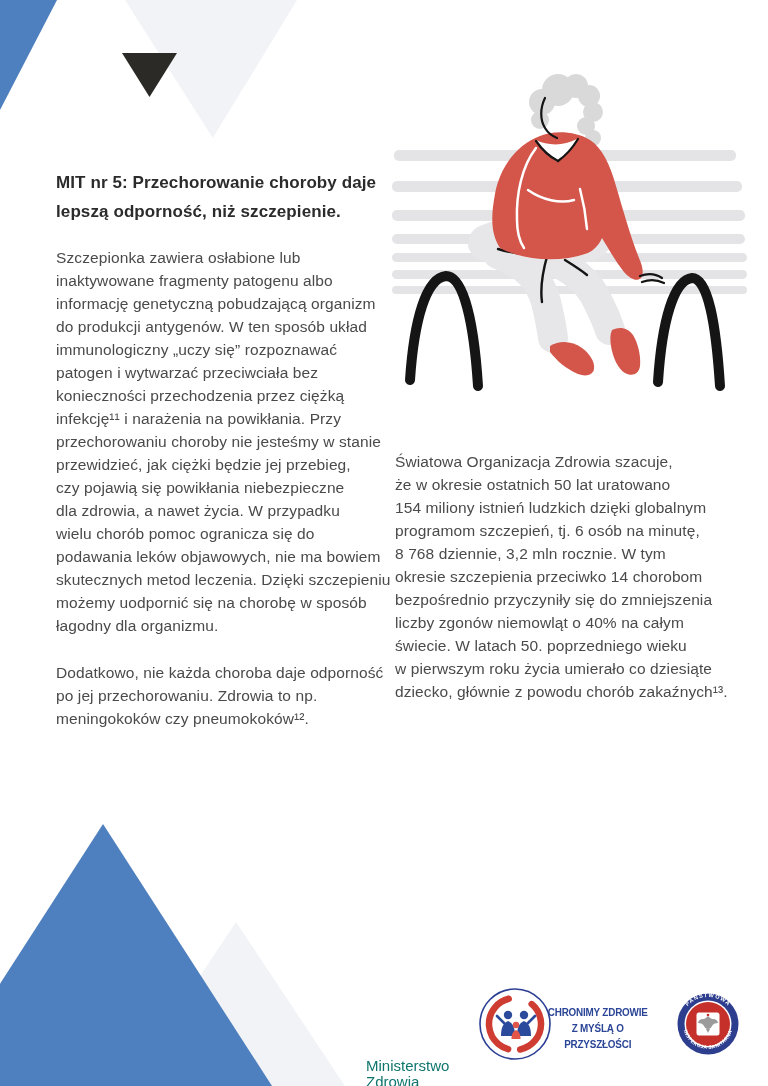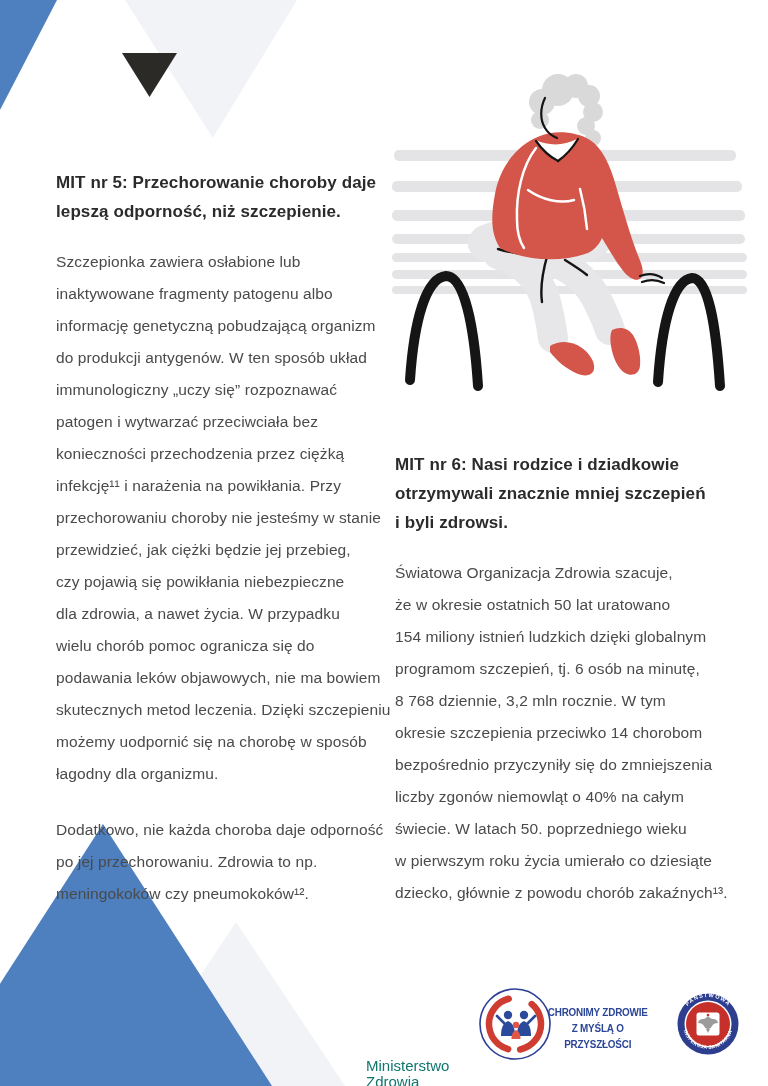--- a/index.html
+++ b/index.html
@@ -22,21 +22,21 @@
 
   
   .col{position:absolute;z-index:4;}
   .col-left{left:56px;top:168px;width:340px;}
   .col-right{left:395px;top:450px;width:348px;}
   h2.myth{
     margin:0 0 20px 0;font-size:17px;line-height:29px;font-weight:bold;
     color:#2b2b2b;white-space:pre-line;letter-spacing:.1px;
   }
   p.body{
-    margin:0 0 24px 0;font-size:15.5px;line-height:32px;color:#4a4a4a;
+    margin:0 0 24px 0;font-size:15.5px;line-height:23px;color:#4a4a4a;
     white-space:pre-line;letter-spacing:.1px;
   }
 
   
   .illustration{position:absolute;left:390px;top:62px;width:360px;height:340px;z-index:3;}
 
   
   .footer-item{position:absolute;z-index:5;}
   .ministry{left:366px;top:1058px;font-size:15px;line-height:16px;color:#0f766e;}
   .ministry .rule{width:97px;height:2.5px;background:#d8232a;margin-top:7px;}
@@ -76,23 +76,20 @@
 podawania leków objawowych, nie ma bowiem
 skutecznych metod leczenia. Dzięki szczepieniu
 możemy uodpornić się na chorobę w sposób
 łagodny dla organizmu.</p>
     <p class="body">Dodatkowo, nie każda choroba daje odporność
 po jej przechorowaniu. Zdrowia to np.
 meningokoków czy pneumokoków¹².</p>
   </section>
 
   <section class="col col-right">
-    <h2 class="myth">MIT nr 6: Nasi rodzice i dziadkowie
-otrzymywali znacznie mniej szczepień
-i byli zdrowsi.</h2>
     <p class="body">Światowa Organizacja Zdrowia szacuje,
 że w okresie ostatnich 50 lat uratowano
 154 miliony istnień ludzkich dzięki globalnym
 programom szczepień, tj. 6 osób na minutę,
 8 768 dziennie, 3,2 mln rocznie. W tym
 okresie szczepienia przeciwko 14 chorobom
 bezpośrednio przyczyniły się do zmniejszenia
 liczby zgonów niemowląt o 40% na całym
 świecie. W latach 50. poprzedniego wieku
 w pierwszym roku życia umierało co dziesiąte

